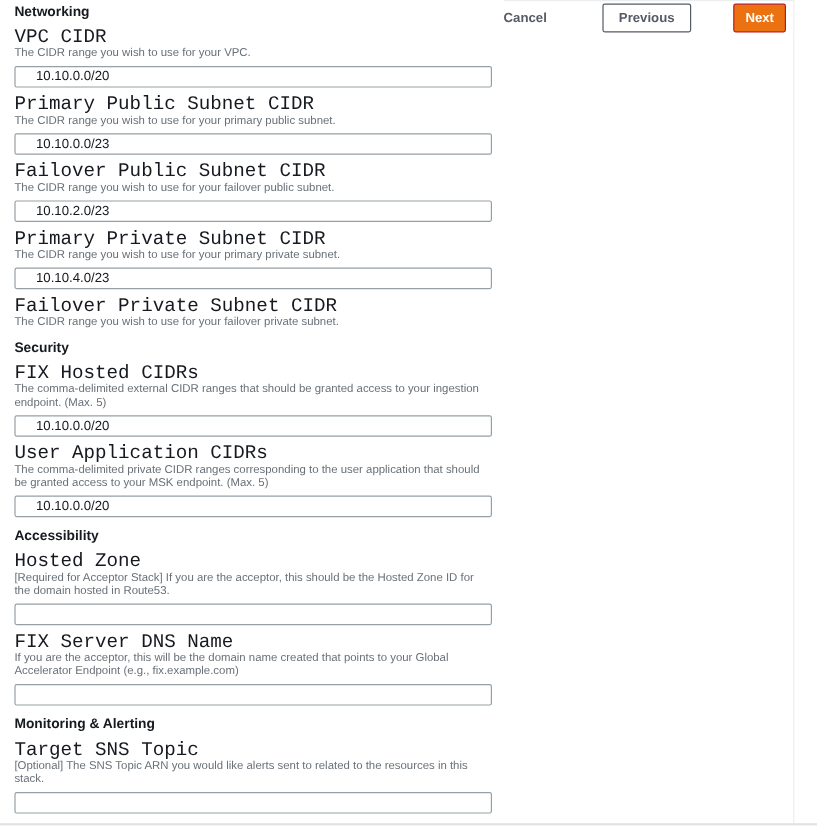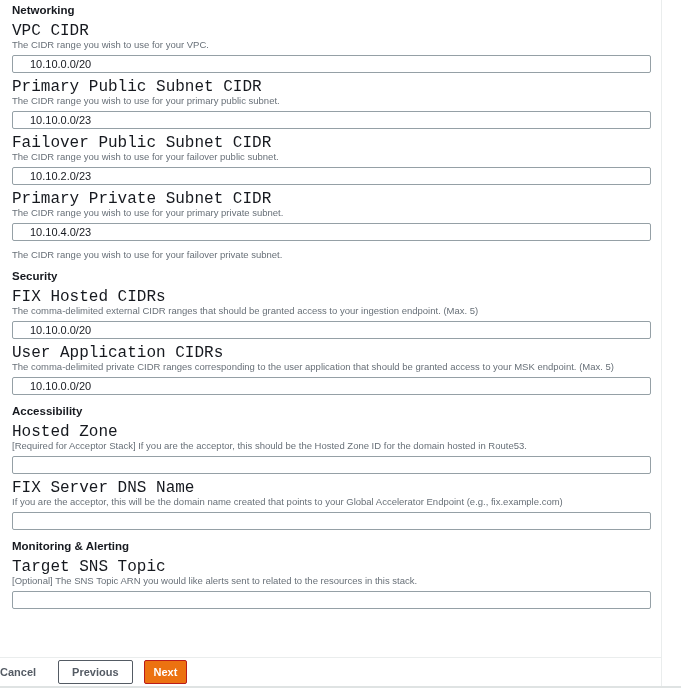--- a/index.html
+++ b/index.html
@@ -8,21 +8,21 @@
     width: 681px; height: 688px; overflow: hidden;
     background: #ffffff;
     font-family: "Liberation Sans", "DejaVu Sans", sans-serif;
     color: #16191f;
     position: relative;
   }
   .panel {
     width: 662px; height: 686px;
     background: #ffffff;
     border-right: 1px solid #eaeded;
-    display: flex; flex-direction: column;
+    display: flex; 
   }
   .content { flex: 1 1 auto; padding: 4px 10px 0 12px; }
   .section { margin-top: 10px; }
   .section:first-child { margin-top: 0; }
   .section-title {
     margin: 0; font-size: 11.5px; font-weight: 700;
     line-height: 13px; color: #16191f;
   }
   .field { margin-top: 8px; }
   .field-label { font-size: 16px; line-height: 13px; color: #16191f; font-family: Liberation Mono, monospace; }
@@ -38,21 +38,21 @@
     border-top: 1px solid #eaeded; background: #ffffff;
     display: flex; align-items: center; 
     padding-right: 6px;
   }
   .cancel-link {
     font-size: 11px; font-weight: 700; color: #545b64;
     margin-right: 22px; cursor: pointer;
   }
   .btn {
     font-family: inherit; font-size: 11px; font-weight: 700;
-    border-radius: 2px; cursor: pointer; height: 24px; line-height: 18px;
+    border-radius: 2px; cursor: pointer; height: 24px; line-height: 18px; margin-left: 24px;
   }
   .btn-secondary {
     background: #ffffff; color: #545b64;
     border: 1px solid #545b64; padding: 0 13px; margin-right: 11px;
   }
   .btn-primary {
     background: #ec7211; color: #ffffff;
     border: 1px solid #b91c1c; padding: 0 9px;
   }
   .bottom-edge {
@@ -87,20 +87,21 @@
         <input type="text" class="field-input" value="10.10.2.0/23" style="">
       </div>
 
       <div class="field">
         <div class="field-label">Primary Private Subnet CIDR</div>
         <div class="field-desc">The CIDR range you wish to use for your primary private subnet.</div>
         <input type="text" class="field-input" value="10.10.4.0/23" style="">
       </div>
 
       <div class="field">
+        <div class="field-label">Failover Private Subnet CIDR</div>
         <div class="field-desc">The CIDR range you wish to use for your failover private subnet.</div>
       </div>
     </div>
 
     <div class="section">
       <h3 class="section-title">Security</h3>
 
       <div class="field">
         <div class="field-label">FIX Hosted CIDRs</div>
         <div class="field-desc">The comma-delimited external CIDR ranges that should be granted access to your ingestion endpoint. (Max. 5)</div>

